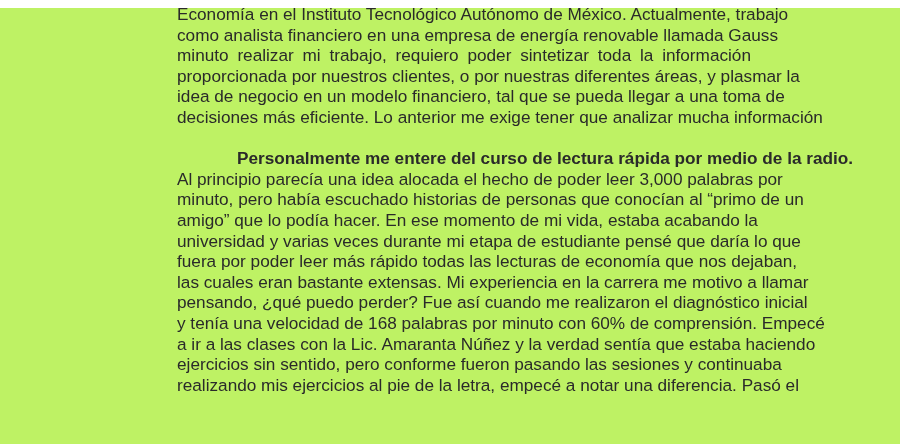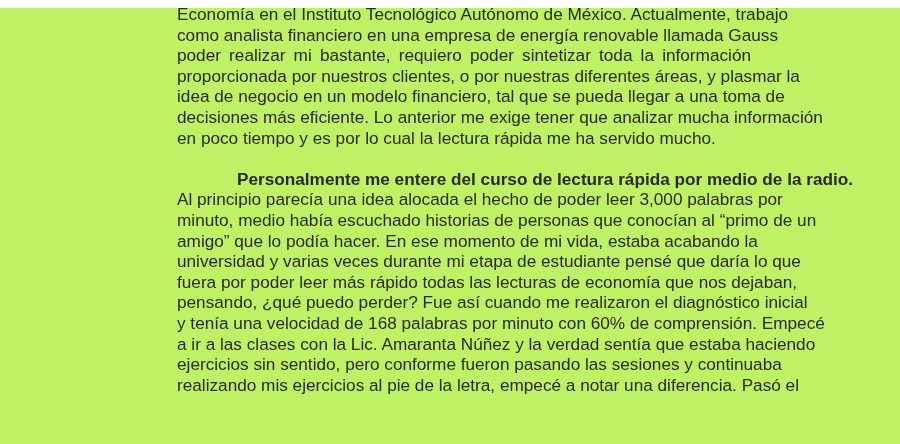--- a/index.html
+++ b/index.html
@@ -56,34 +56,34 @@
   </style>
 </head>
 <body>
 
 <div class="page">
   <div class="text-column">
 
     <p class="paragraph">
       <span class="line">Economía en el Instituto Tecnológico Autónomo de México. Actualmente, trabajo</span>
       <span class="line">como analista financiero en una empresa de energía renovable llamada Gauss</span>
-      <span class="line">poder realizar mi bastante, requiero poder sintetizar toda la información</span>
+      <span class="line">minuto realizar mi trabajo, requiero poder sintetizar toda la información</span>
       <span class="line">proporcionada por nuestros clientes, o por nuestras diferentes áreas, y plasmar la</span>
       <span class="line">idea de negocio en un modelo financiero, tal que se pueda llegar a una toma de</span>
       <span class="line">decisiones más eficiente. Lo anterior me exige tener que analizar mucha información</span>
-      <span class="line last">en poco tiempo y es por lo cual la lectura rápida me ha servido mucho.</span>
     </p>
 
     <p class="paragraph">
       <span class="line indent last">Personalmente me entere  del curso de lectura rápida por medio de la radio.</span>
       <span class="line">Al principio parecía una idea alocada el hecho de poder leer 3,000 palabras por</span>
-      <span class="line">minuto, medio había escuchado historias de personas que conocían al “primo de un</span>
+      <span class="line">minuto, pero había escuchado historias de personas que conocían al “primo de un</span>
       <span class="line">amigo” que lo podía hacer. En ese momento de mi vida, estaba acabando la</span>
       <span class="line">universidad y varias veces durante mi etapa de estudiante pensé que daría lo que</span>
       <span class="line">fuera por poder leer más rápido todas las lecturas de economía que nos dejaban,</span>
+      <span class="line">las cuales eran bastante extensas. Mi experiencia en la carrera me motivo a llamar</span>
       <span class="line">pensando, ¿qué puedo perder? Fue así cuando me realizaron el diagnóstico inicial</span>
       <span class="line">y tenía una velocidad de 168 palabras por minuto con 60% de comprensión. Empecé</span>
       <span class="line">a ir a las clases con la Lic. Amaranta Núñez y la verdad sentía que estaba haciendo</span>
       <span class="line">ejercicios sin sentido, pero conforme fueron pasando las sesiones y continuaba</span>
       <span class="line">realizando mis ejercicios al pie de la letra, empecé a notar una diferencia. Pasó el</span>
 
     </p>
 
   </div>
 </div>

